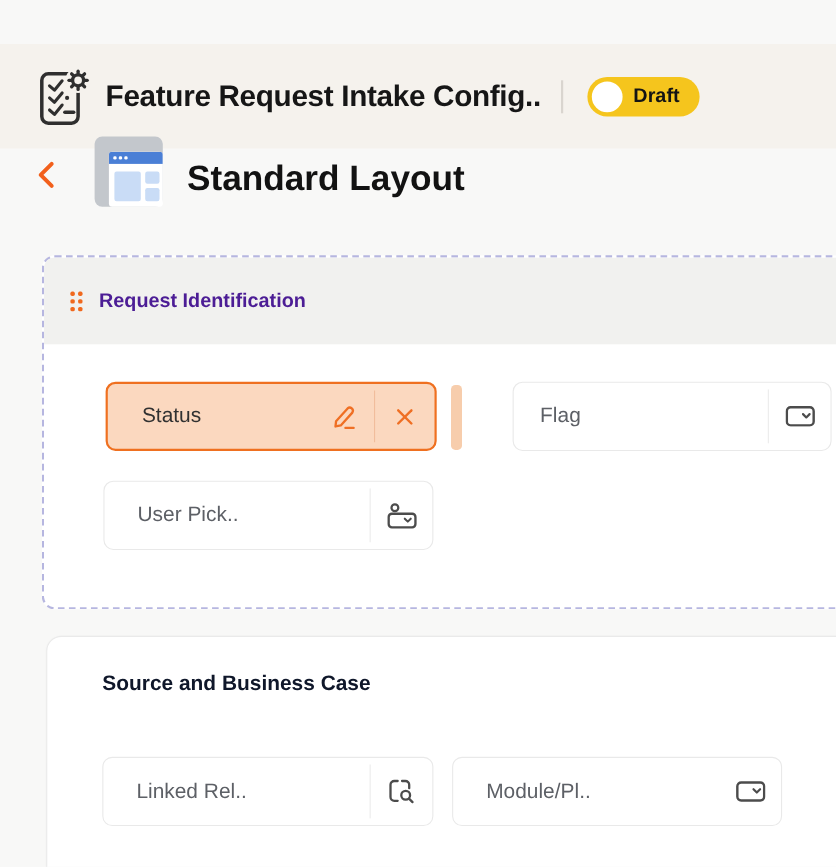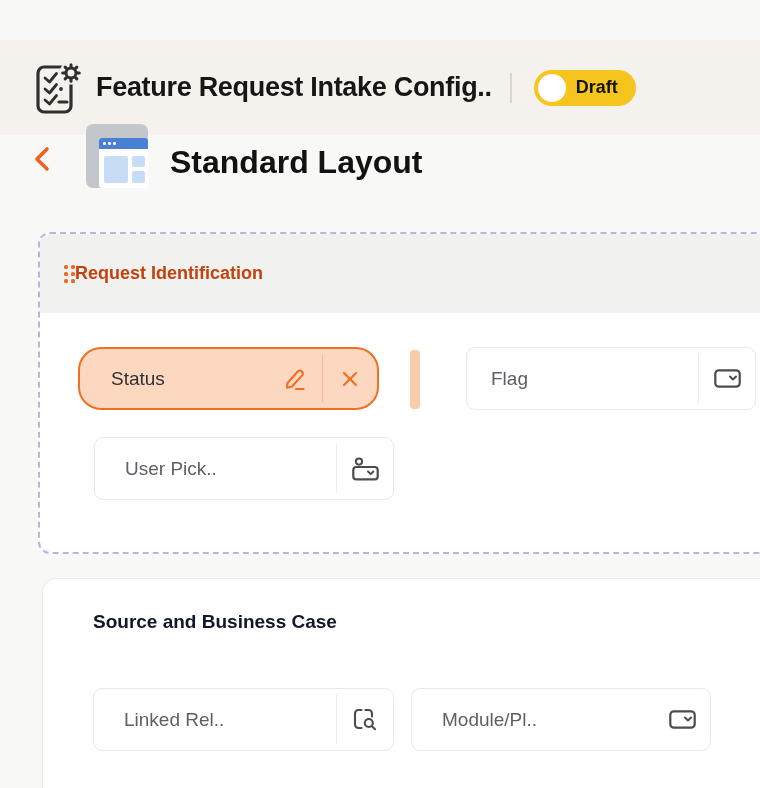--- a/index.html
+++ b/index.html
@@ -34,21 +34,21 @@
   .li-s2    { position:absolute; left:33px; top:33px; width:13px; height:12px; background:#c9dcf6; border-radius:2px; }
   .layout-title { position:absolute; left:170px; top:144px; font-size:32px; font-weight:700; color:#121212; }
 
   
   .section-dashed { position:absolute; left:38px; top:232px; width:758px; height:322px;
     border:2px dashed #b6b6e0; border-radius:12px; background:#ffffff; overflow:hidden; }
   .sec-head { height:79px; background:#f1f1ef; display:flex; align-items:center; padding-left:24px; }
   .drag-handle { display:grid; grid-template-columns:4px 4px; grid-auto-rows:4px;
     gap:3px; cursor:grab; }
   .drag-handle i { width:4px; height:4px; background:#f0691e; border-radius:1.5px; }
-  .sec-title { font-size:18px; font-weight:700; color:#c2410c; }
+  .sec-title { margin-left:15px; font-size:18px; font-weight:700; color:#4c1d95; }
   .card-title { font-size:19px; font-weight:700; color:#0f172a; }
 
   
   .field { position:absolute; height:63px; background:#ffffff; border:1.5px solid #e9e9e9;
     border-radius:9px; display:flex; align-items:stretch; cursor:pointer; }
   .f-label { flex:1; display:flex; align-items:center; padding-left:30px;
     font-size:19px; color:#5d6066; white-space:nowrap; overflow:hidden; }
   .f-divider { width:1.5px; background:#ececec; margin:6px 0; }
   .f-icon { width:56px; display:flex; align-items:center; justify-content:center; }
 
@@ -126,21 +126,21 @@
         <i></i>
           <i></i>
           <i></i>
           <i></i>
           <i></i>
           <i></i>
       </div>
       <div class="sec-title">Request Identification</div>
     </div>
 
-    <div class="field selected" style="left:38px; top:113px; width:301px;border-radius:23px;">
+    <div class="field selected" style="left:56px; top:113px; width:301px;">
       <div class="f-label">Status</div>
       <div class="f-action">
         <svg width="26" height="26" viewBox="0 0 26 26">
           <path d="M5.5 17 L16 5.3 a2.9 2.9 0 0 1 4.3 3.8 L9.8 20.8 l-4.8 .9 z" fill="none" stroke="#ef6f24" stroke-width="2.1" stroke-linecap="round" stroke-linejoin="round"></path>
           <line x1="14" y1="23" x2="21.5" y2="23" stroke="#ef6f24" stroke-width="2.1" stroke-linecap="round"></line>
         </svg>
       </div>
       <div class="f-divider"></div>
       <div class="f-action">
         <svg width="18" height="18" viewBox="0 0 18 18">

